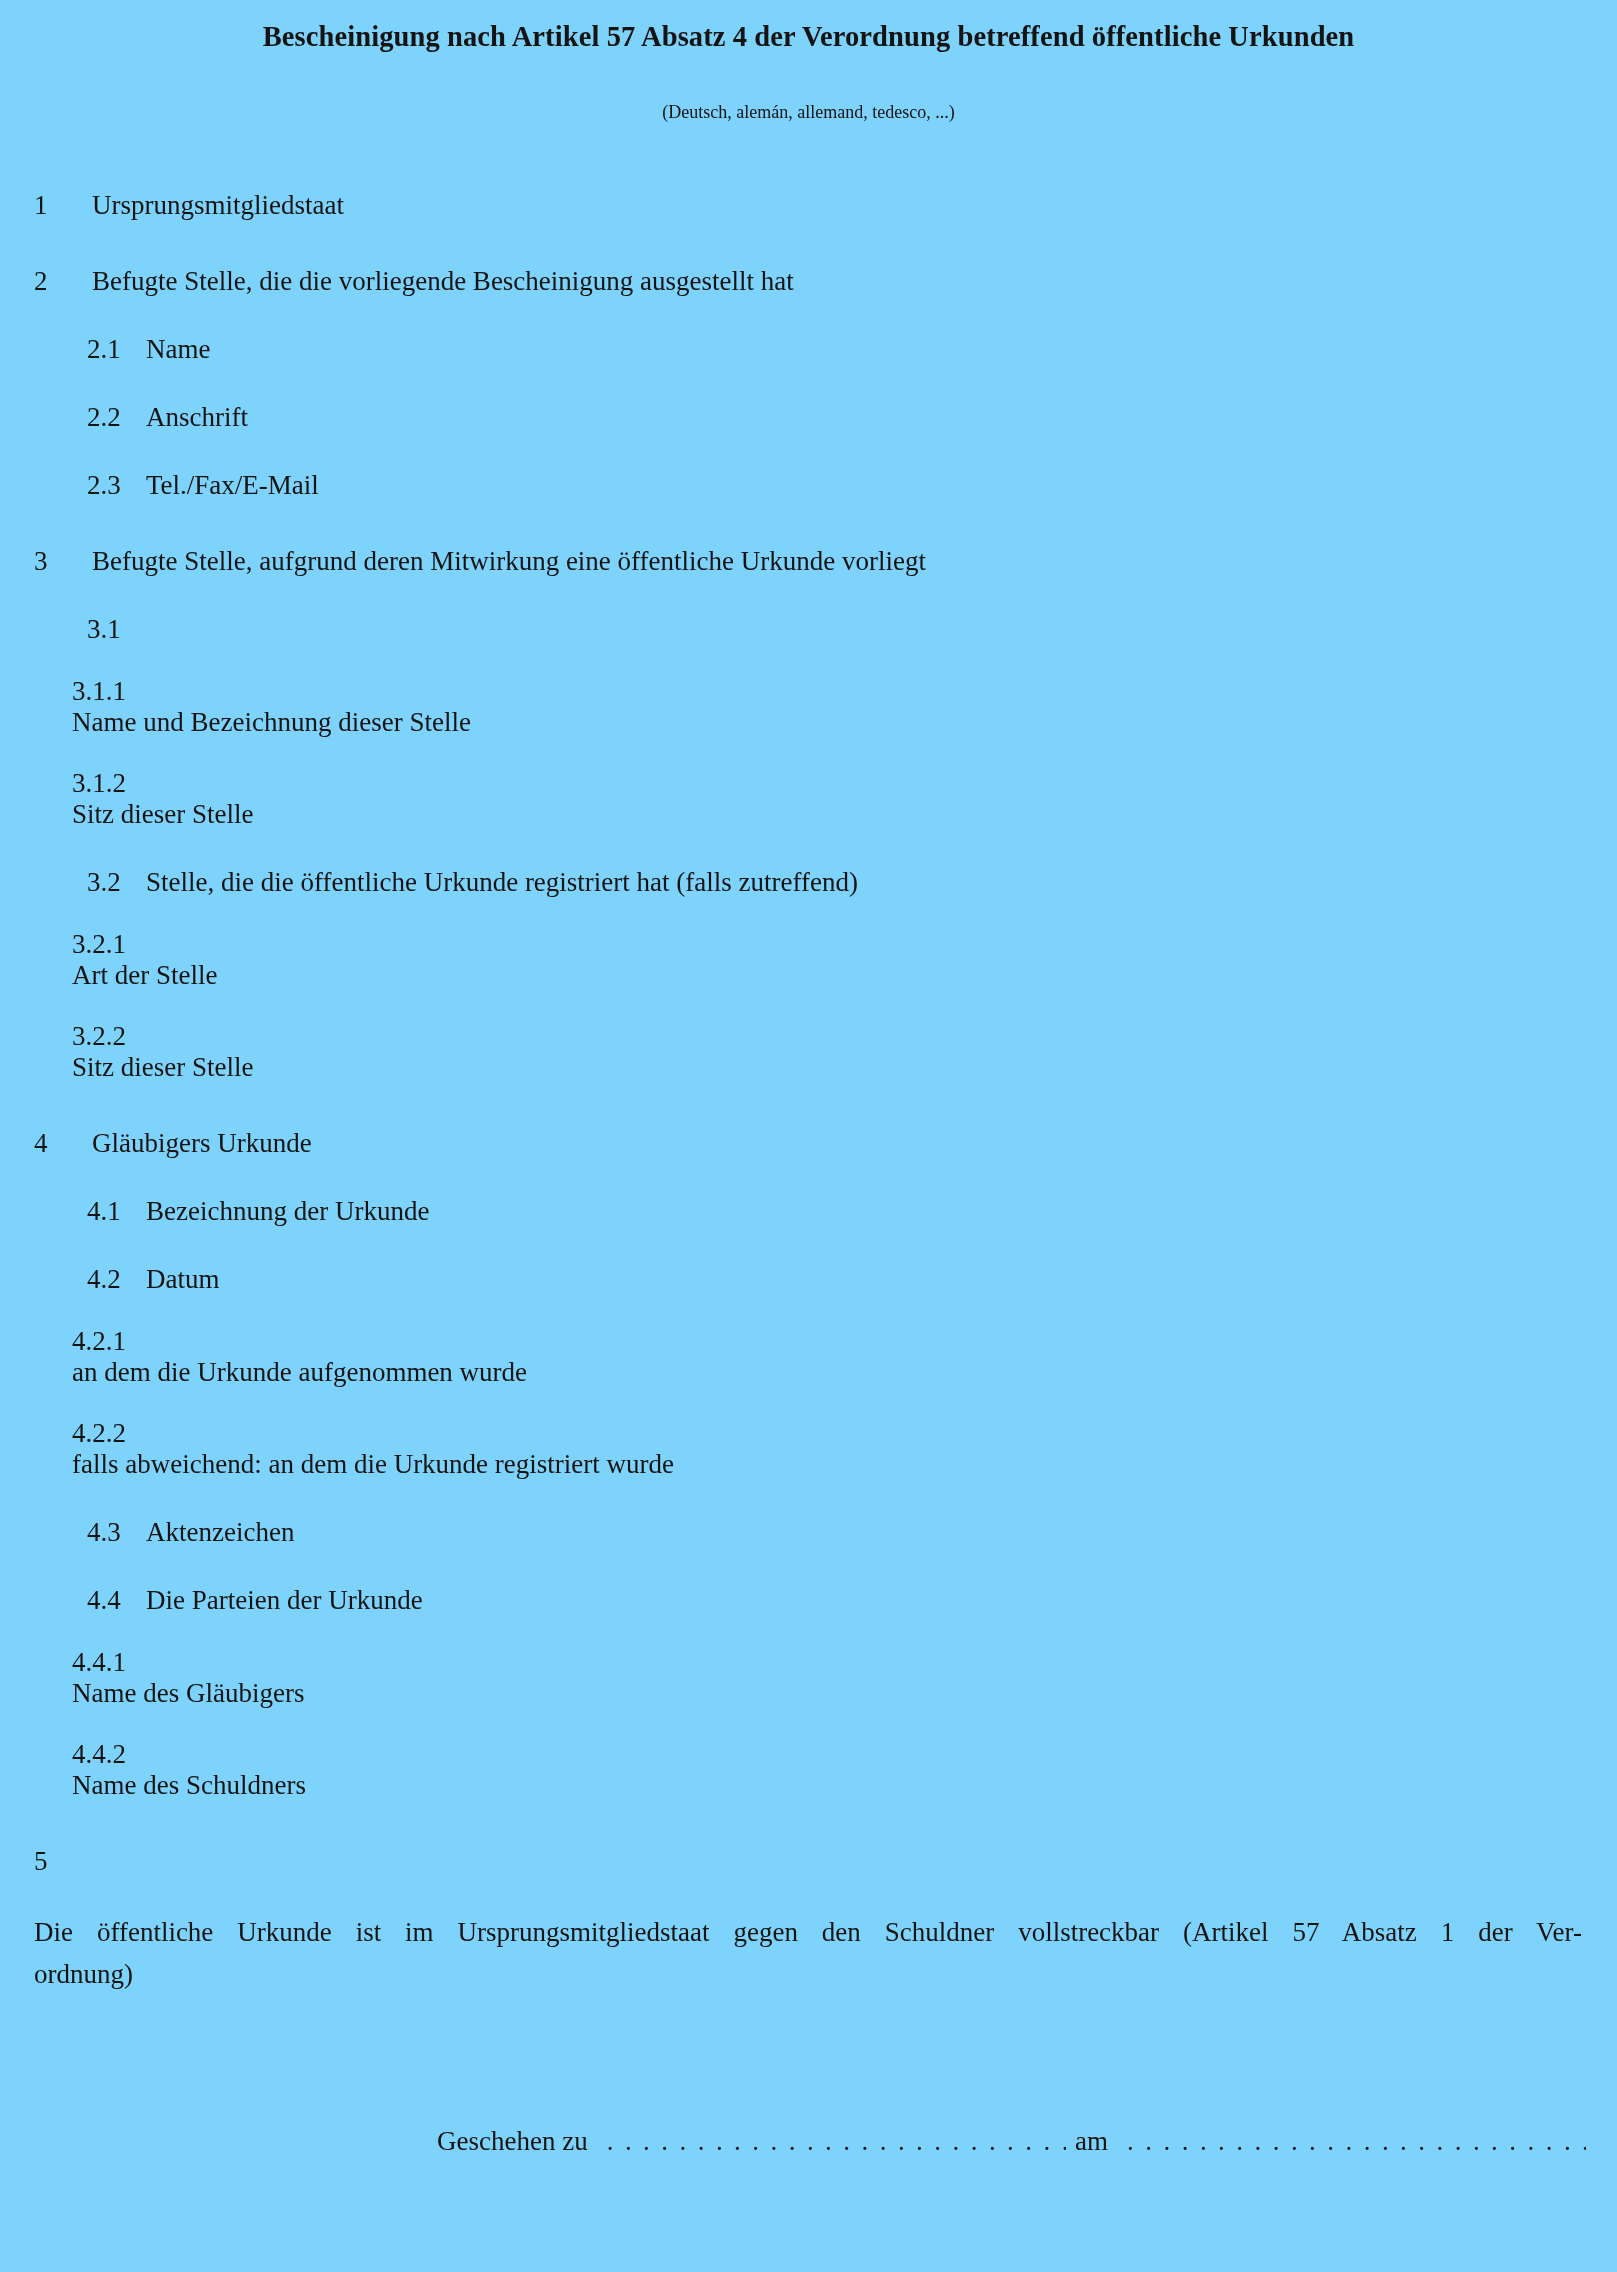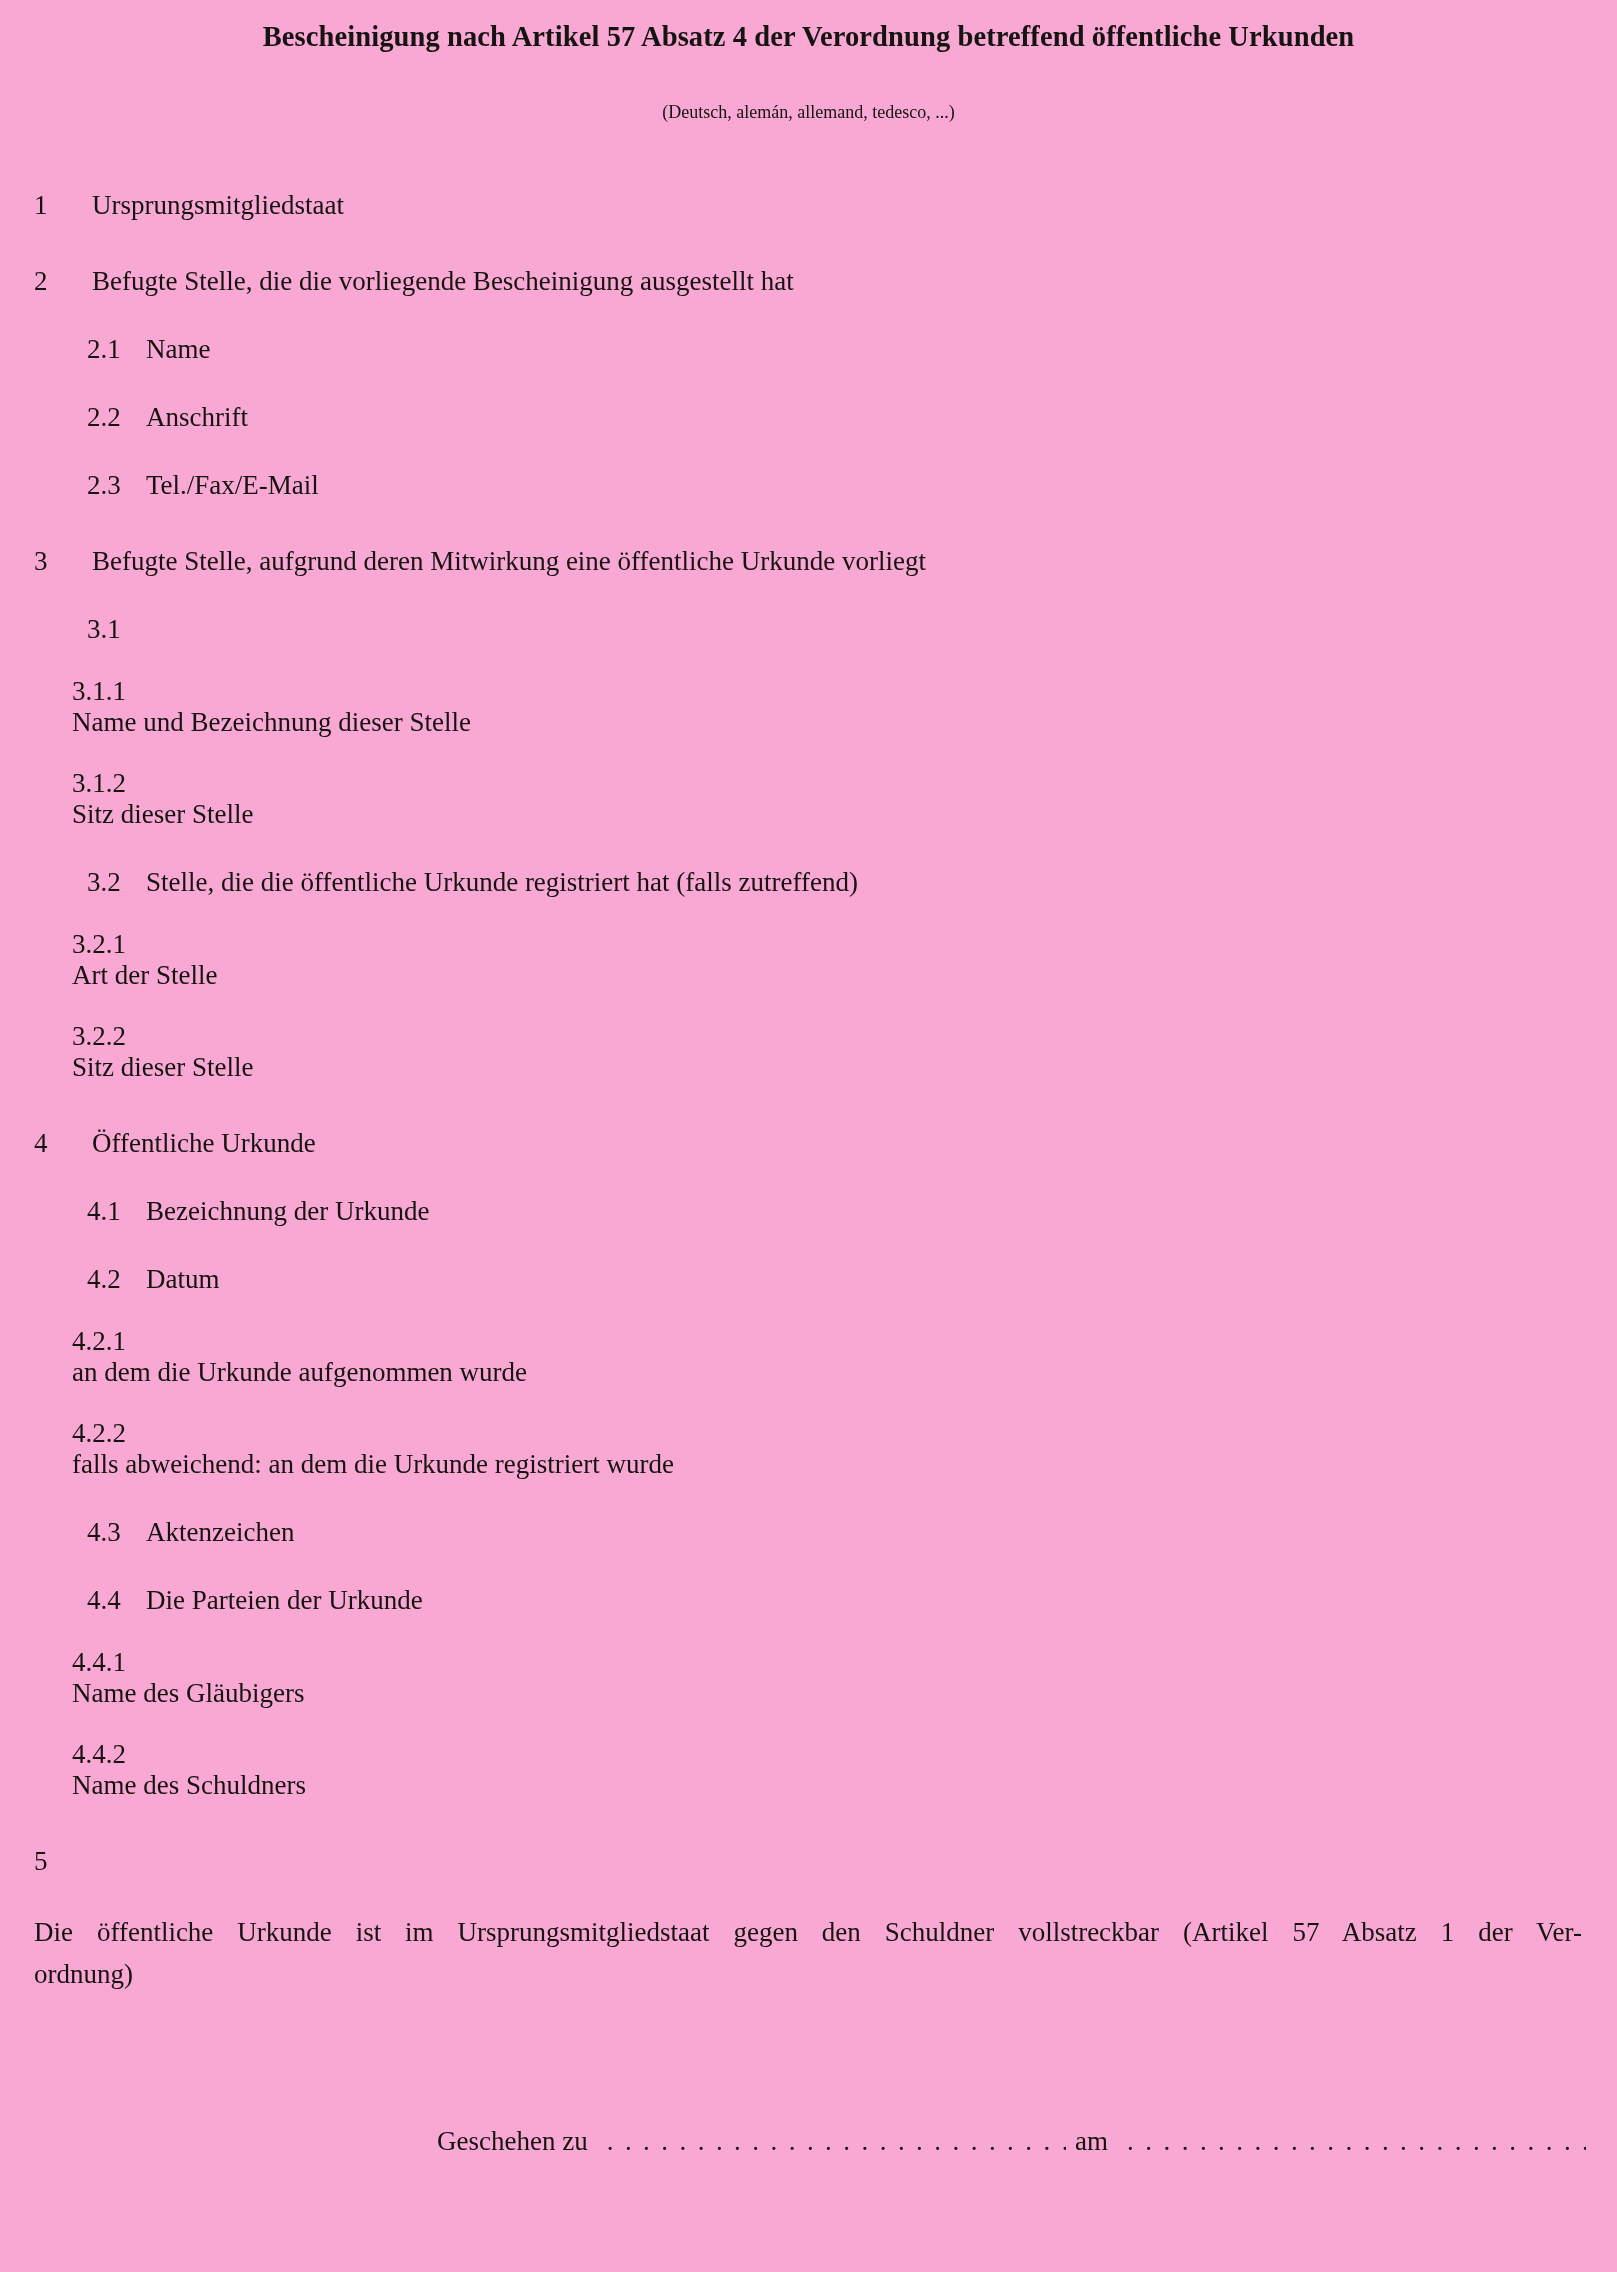--- a/index.html
+++ b/index.html
@@ -2,21 +2,21 @@
 <html style="font-size:11px"><head>
 <meta charset="utf-8">
 <style>
   html, body { margin: 0; padding: 0; }
   body { background: #e8e8e8; }
   .page {
     position: relative;
     width: 1617px;
     height: 2273px;
     margin: 0 auto;
-    background: #f9a8d4;
+    background: #7dd3fc;
     color: #161412;
     font-family: "Liberation Serif", "DejaVu Serif", serif;
     font-size: 27px;
     overflow: hidden;
     box-sizing: border-box;
     padding-top: 19px;
   }
   .title {
     margin: 0;
     text-align: center;
@@ -128,21 +128,21 @@
   <div class="row l2">
     <span class="num">3.2.1</span>
     <span class="lbl">Art der Stelle</span>
   </div>
   <div class="row l2">
     <span class="num">3.2.2</span>
     <span class="lbl">Sitz dieser Stelle</span>
   </div>
   <div class="row l0">
     <span class="num">4</span>
-    <span class="lbl">Öffentliche Urkunde</span>
+    <span class="lbl">Gläubigers Urkunde</span>
   </div>
   <div class="row l1">
     <span class="num">4.1</span>
     <span class="lbl">Bezeichnung der Urkunde</span>
   </div>
   <div class="row l1">
     <span class="num">4.2</span>
     <span class="lbl">Datum</span>
   </div>
   <div class="row l2">

